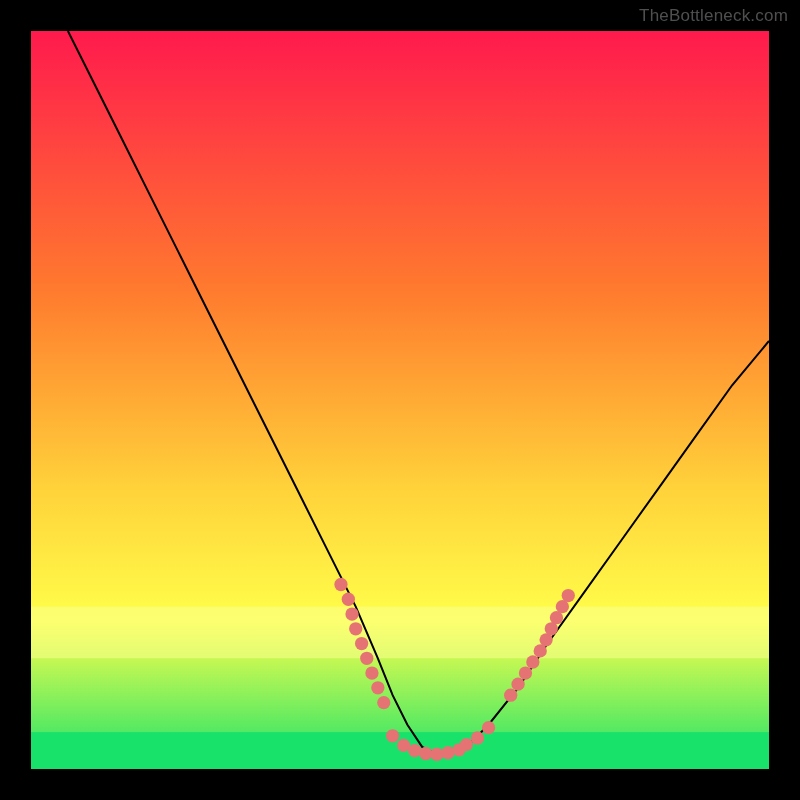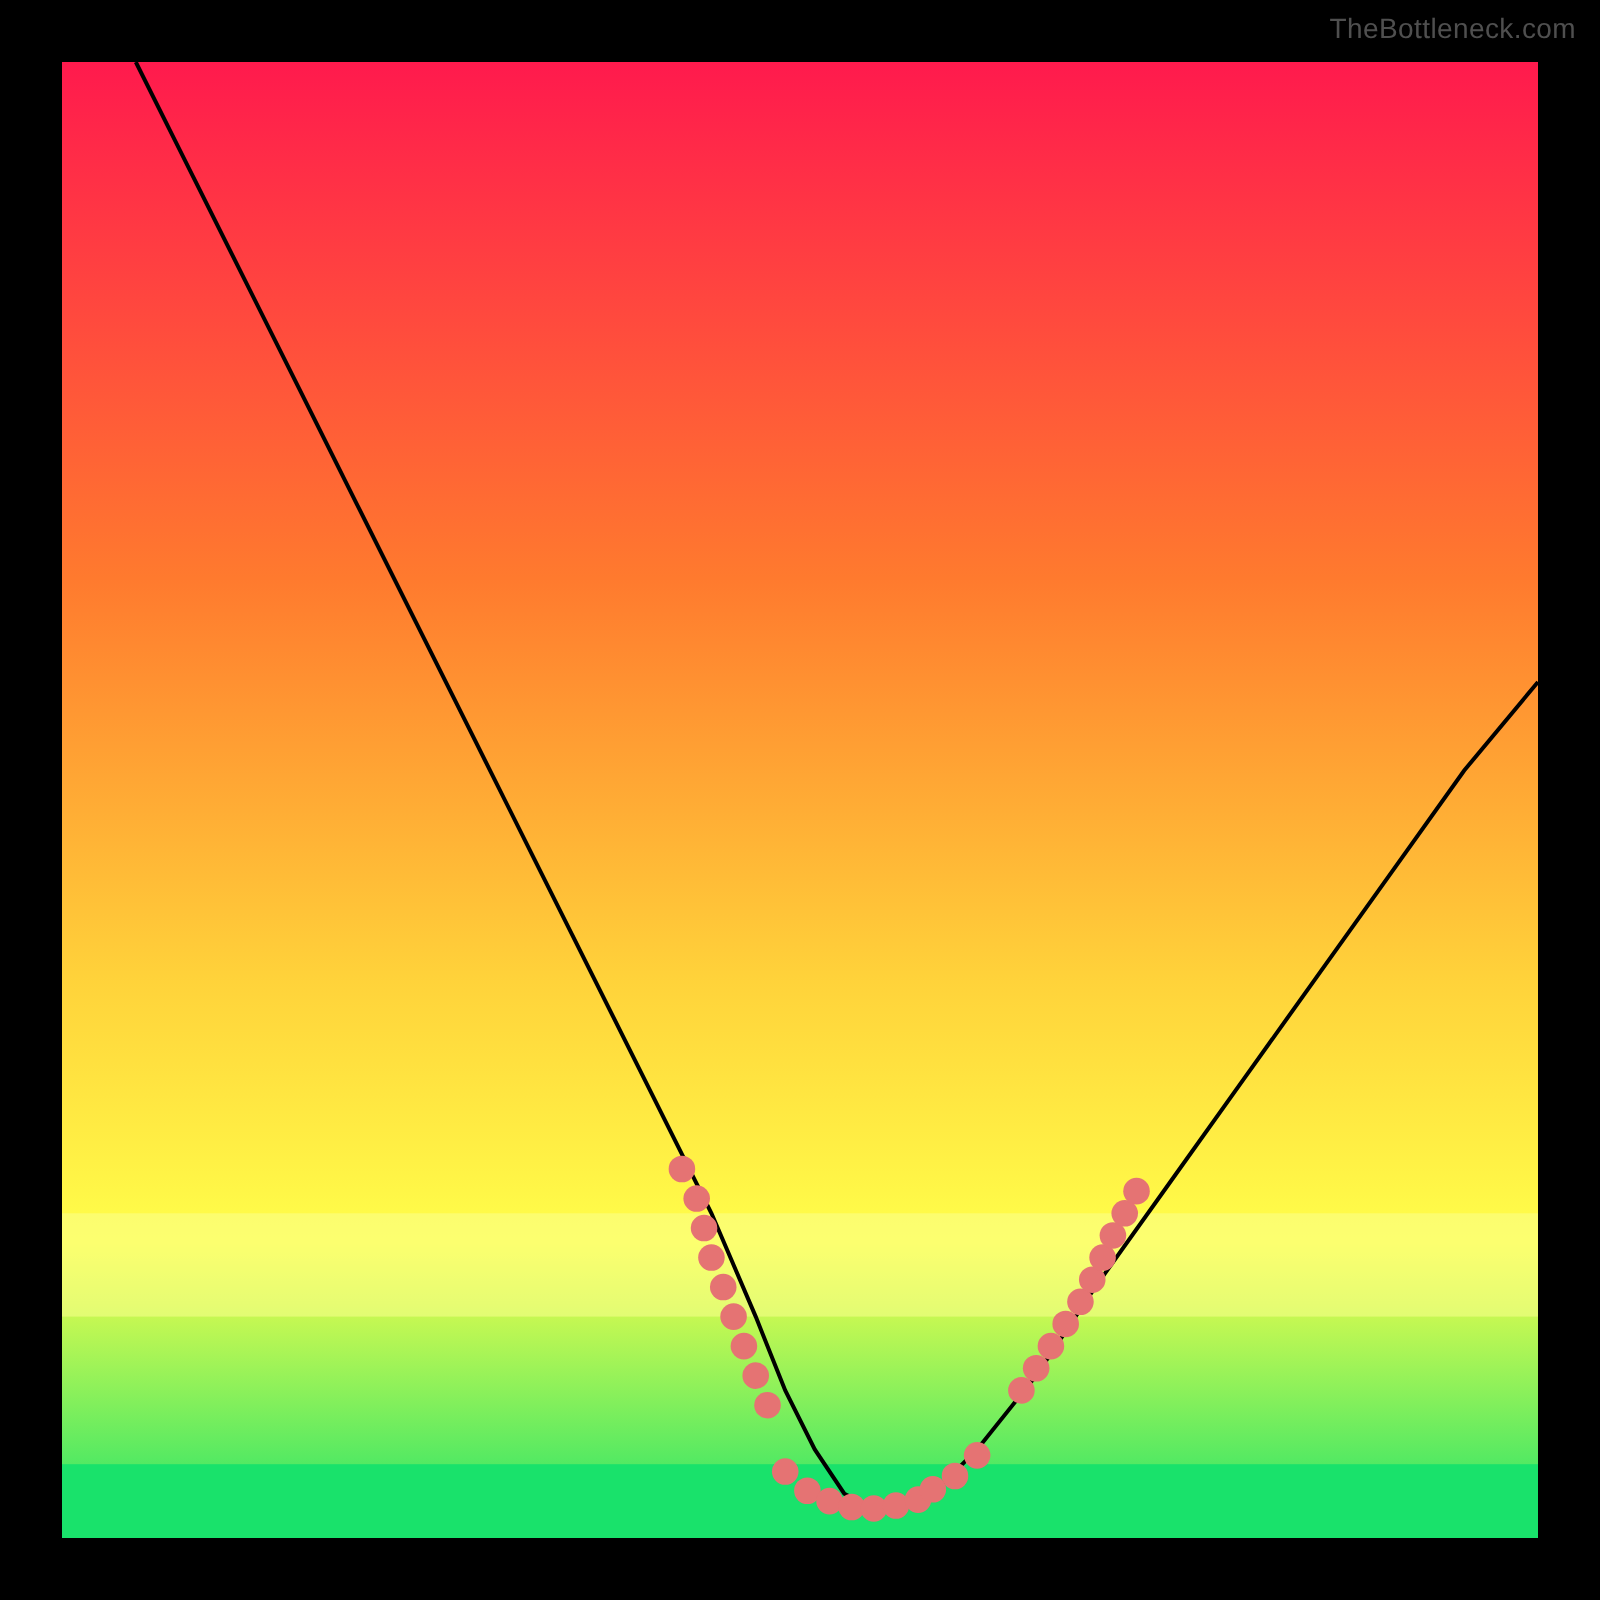--- a/index.html
+++ b/index.html
@@ -24,21 +24,21 @@
     left: 31px;
     top: 31px;
     width: 738px;
     height: 738px;
   }
   .watermark {
     position: absolute;
     top: 6px;
     right: 12px;
     color: #4f4f4f;
-    font-size: 14px;
+    font-size: 17px;
     font-weight: 500;
     letter-spacing: 0.2px;
     user-select: none;
   }
   svg {
     display: block;
   }
 </style>
 </head>
 <body>

